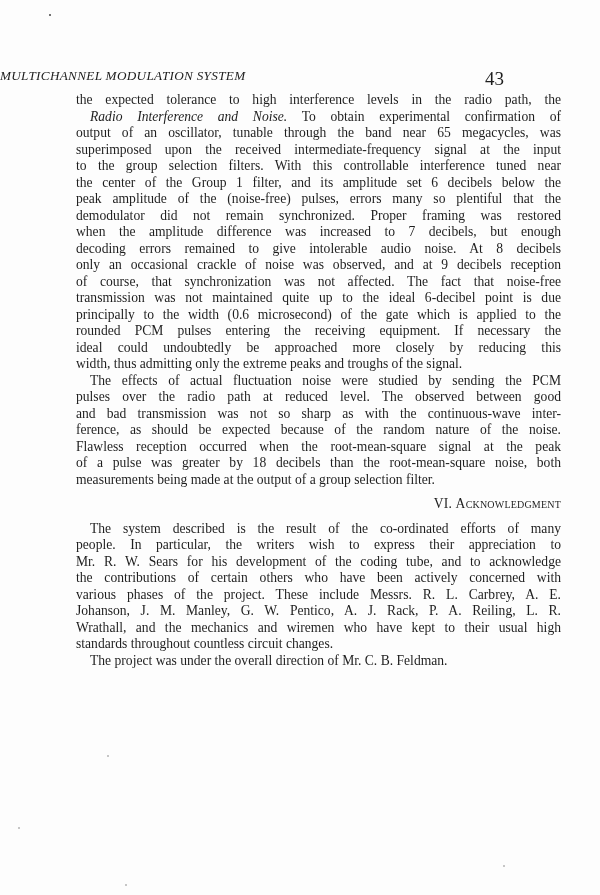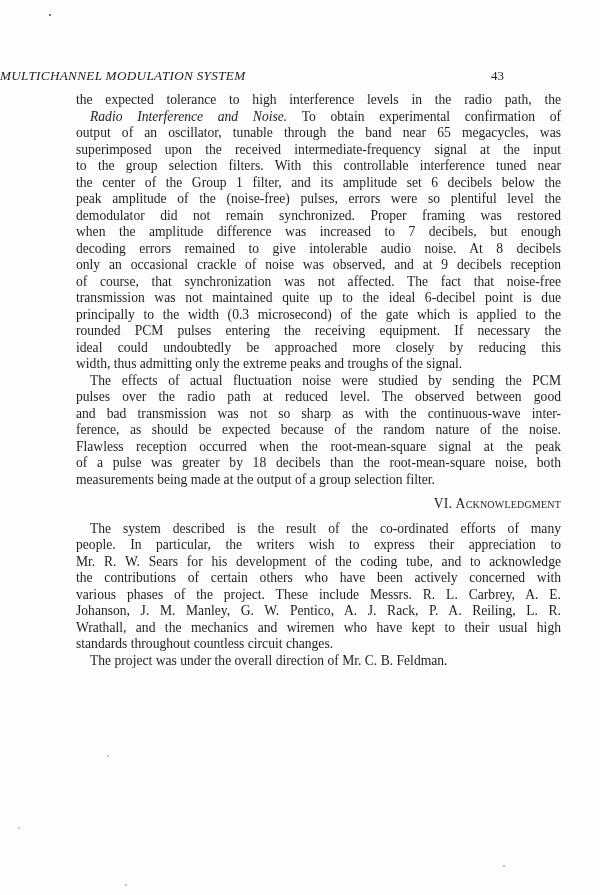--- a/index.html
+++ b/index.html
@@ -10,21 +10,21 @@
   .speck { position: absolute; width: 2px; height: 2px; background: #444; border-radius: 50%; }
   .speck.faint { background: #bbb; width: 1.5px; height: 1.5px; }
   .running-head {
     position: absolute; top: 68px; left: 0; width: 600px; height: 18px;
     font-size: 13.2px;
   }
   .running-title {
     position: absolute; left: 0; width: 476px; font-style: italic;
     letter-spacing: 0.3px; top: 0;
   }
-  .page-number { position: absolute; right: 96px; top: 0; font-size: 13px; }
+  .page-number { position: absolute; right: 96px; top: 0; font-size: 19px; }
   .body-text {
     position: absolute; left: 76px; top: 92px; width: 485px;
     font-size: 13.6px; line-height: 16.5px;
   }
   .line { display: block; white-space: nowrap; text-align: justify; text-align-last: justify; height: 16.5px; }
   .line.last { text-align-last: left; }
   .line.indent { padding-left: 14px; }
   .run-in { font-style: italic; }
   .section-heading {
     display: block; text-align: right; height: 16.5px; margin: 8px 0 8px 0;
@@ -48,28 +48,28 @@
 </div>
 
 <div class="body-text">
   <div class="para" id="p0">
       <span class="line">the expected tolerance to high interference levels in the radio path, the</span>
       <span class="line indent"><span class="run-in">Radio Interference and Noise.</span><span> To obtain experimental confirmation of</span></span>
       <span class="line">output of an oscillator, tunable through the band near 65 megacycles, was</span>
       <span class="line">superimposed upon the received intermediate-frequency signal at the input</span>
       <span class="line">to the group selection filters.  With this controllable interference tuned near</span>
       <span class="line">the center of the Group 1 filter, and its amplitude set 6 decibels below the</span>
-      <span class="line">peak amplitude of the (noise-free) pulses, errors were so plentiful level the</span>
+      <span class="line">peak amplitude of the (noise-free) pulses, errors many so plentiful that the</span>
       <span class="line">demodulator did not remain synchronized.  Proper framing was restored</span>
       <span class="line">when the amplitude difference was increased to 7 decibels, but enough</span>
       <span class="line">decoding errors remained to give intolerable audio noise.  At 8 decibels</span>
       <span class="line">only an occasional crackle of noise was observed, and at 9 decibels reception</span>
       <span class="line">of course, that synchronization was not affected.  The fact that noise-free</span>
       <span class="line">transmission was not maintained quite up to the ideal 6-decibel point is due</span>
-      <span class="line">principally to the width (0.3 microsecond) of the gate which is applied to the</span>
+      <span class="line">principally to the width (0.6 microsecond) of the gate which is applied to the</span>
       <span class="line">rounded PCM pulses entering the receiving equipment.  If necessary the</span>
       <span class="line">ideal could undoubtedly be approached more closely by reducing this</span>
       <span class="line last">width, thus admitting only the extreme peaks and troughs of the signal.</span>
     </div>
   <div class="para" id="p1">
       <span class="line indent">The effects of actual fluctuation noise were studied by sending the PCM</span>
       <span class="line">pulses over the radio path at reduced level.  The observed between good</span>
       <span class="line">and bad transmission was not so sharp as with the continuous-wave inter-</span>
       <span class="line">ference, as should be expected because of the random nature of the noise.</span>
       <span class="line">Flawless reception occurred when the root-mean-square signal at the peak</span>

